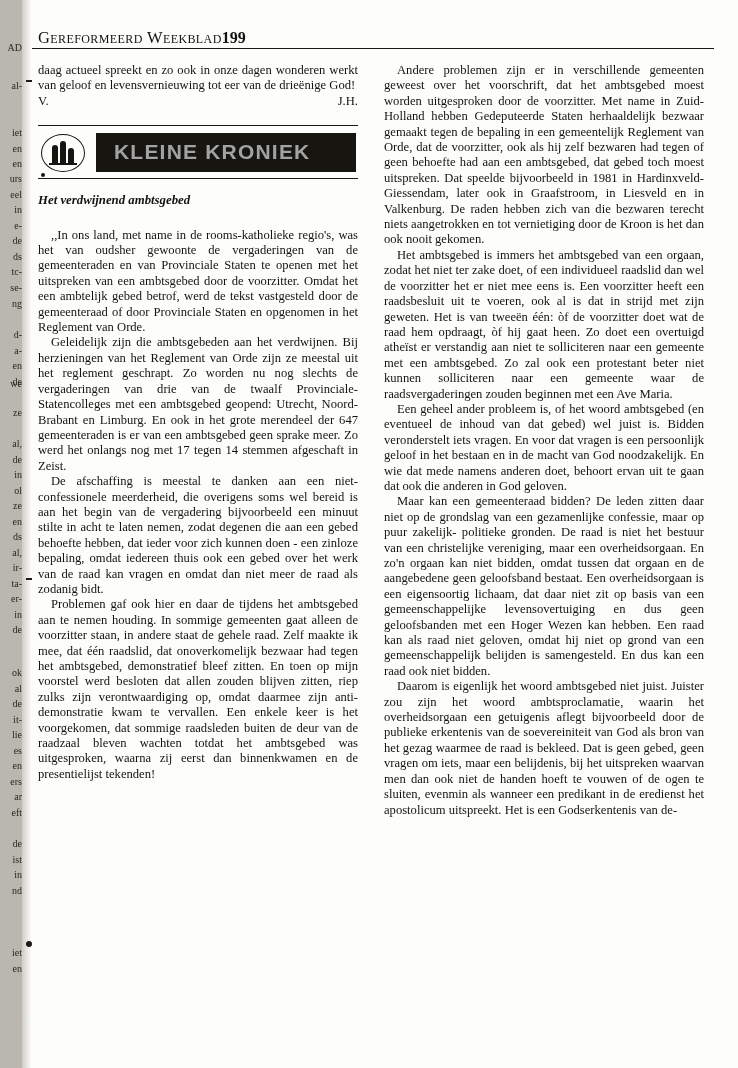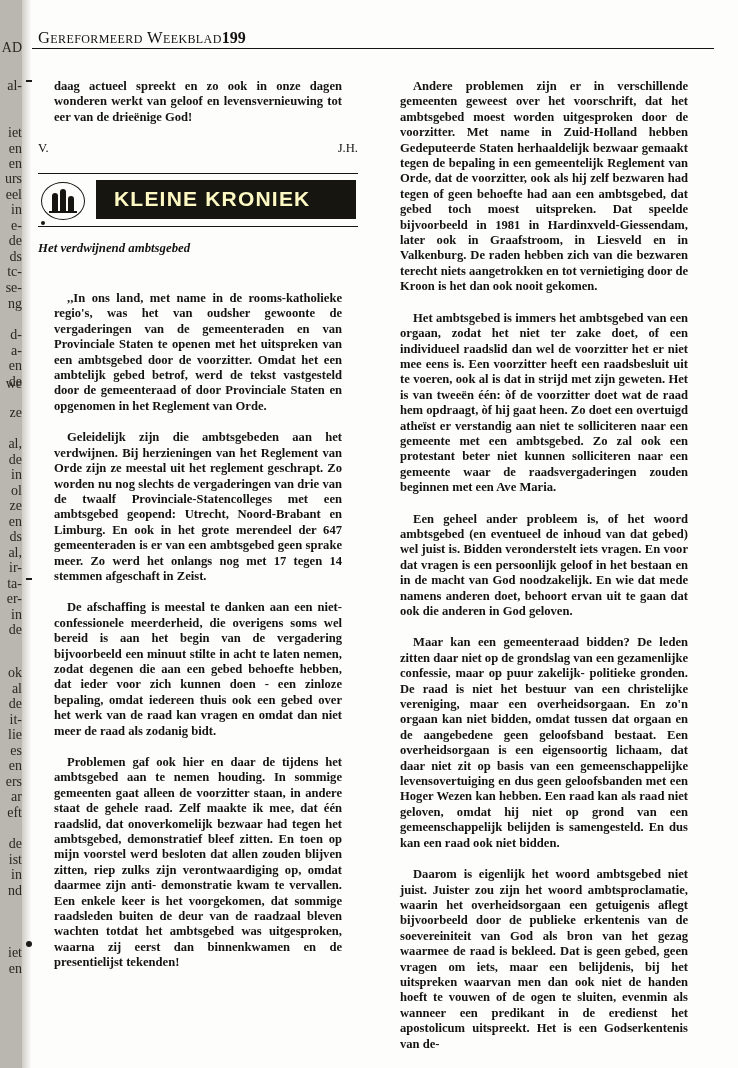--- a/index.html
+++ b/index.html
@@ -29,21 +29,21 @@
     left: 22px; top: 0;
     width: 10px; height: 1068px;
     background: linear-gradient(to right, #cfcdc6, #ffffff);
   }
   
   .edge-text {
     position: absolute;
     left: 0;
     width: 24px;
     font-family: "Liberation Serif", serif;
-    font-size: 14px;
+    font-size: 10px;
     line-height: 15.3px;
     color: #2a2723;
     text-align: right;
     padding-right: 2px;
     box-sizing: border-box;
     white-space: pre;
   }
   .sheet {
     position: absolute;
     left: 32px; top: 0;
@@ -85,23 +85,22 @@
     gap: 26px;
   }
   .col {
     width: 320px;
     font-size: 12.6px;
     line-height: 15.4px;
     text-align: justify;
     hyphens: auto;
   }
   p {
-    margin: 16px;
+    margin: 0;
     text-indent: 13px;
-    font-weight: bold;
   }
   p.noindent { text-indent: 0; }
   .sig-row {
     display: flex;
     justify-content: space-between;
     text-indent: 0;
   }
   .footnote {
     font-size: 11.2px;
     line-height: 13.6px;
@@ -145,21 +144,21 @@
   .kroniek .emblem .b3 { left: 28px; height: 15px; }
   .kroniek .emblem .base {
     position: absolute;
     left: 9px; bottom: 7px;
     width: 28px; height: 2px;
     background: #17150f;
   }
   .kroniek .plate {
     margin-left: 10px;
     background: #17150f;
-    color: #fef9c3;
+    color: #a3a3a3;
     font-family: "Liberation Sans", sans-serif;
     font-weight: bold;
     font-size: 21px;
     letter-spacing: 1.2px;
     padding: 5px 46px 6px 18px;
     height: 28px;
     display: flex;
     align-items: center;
   }
   .kroniek .dot {

